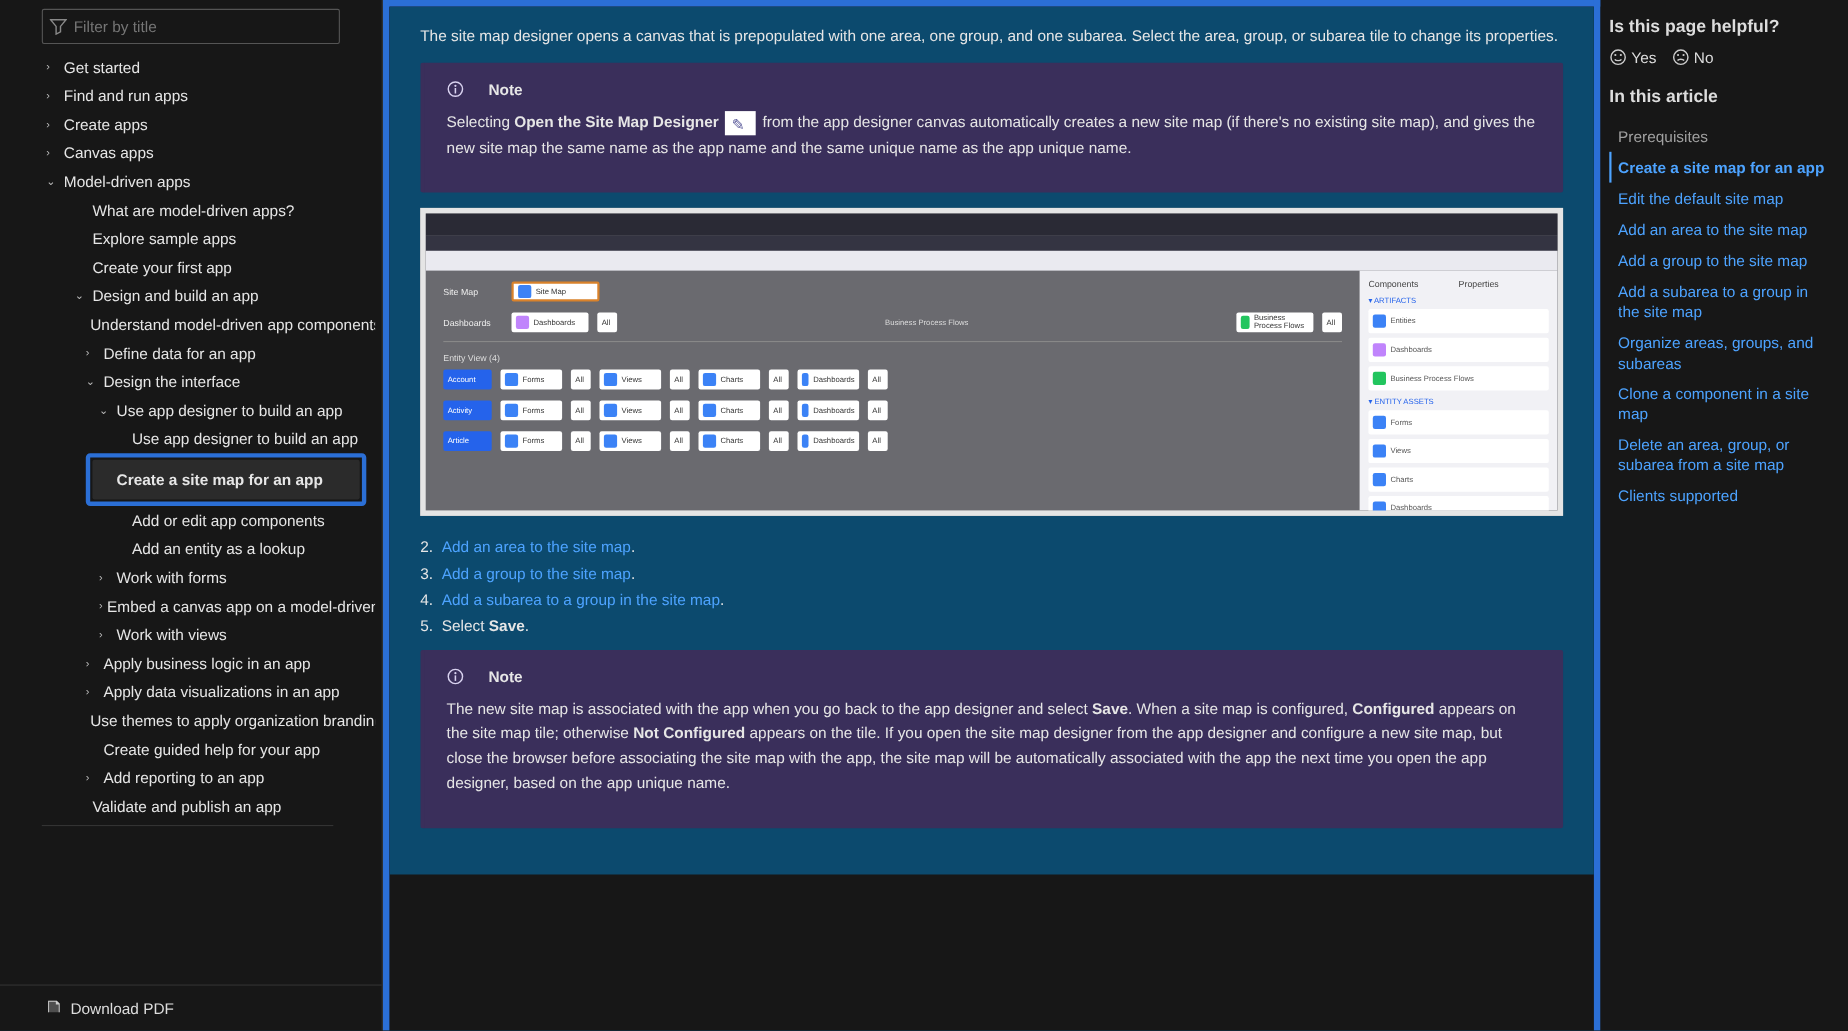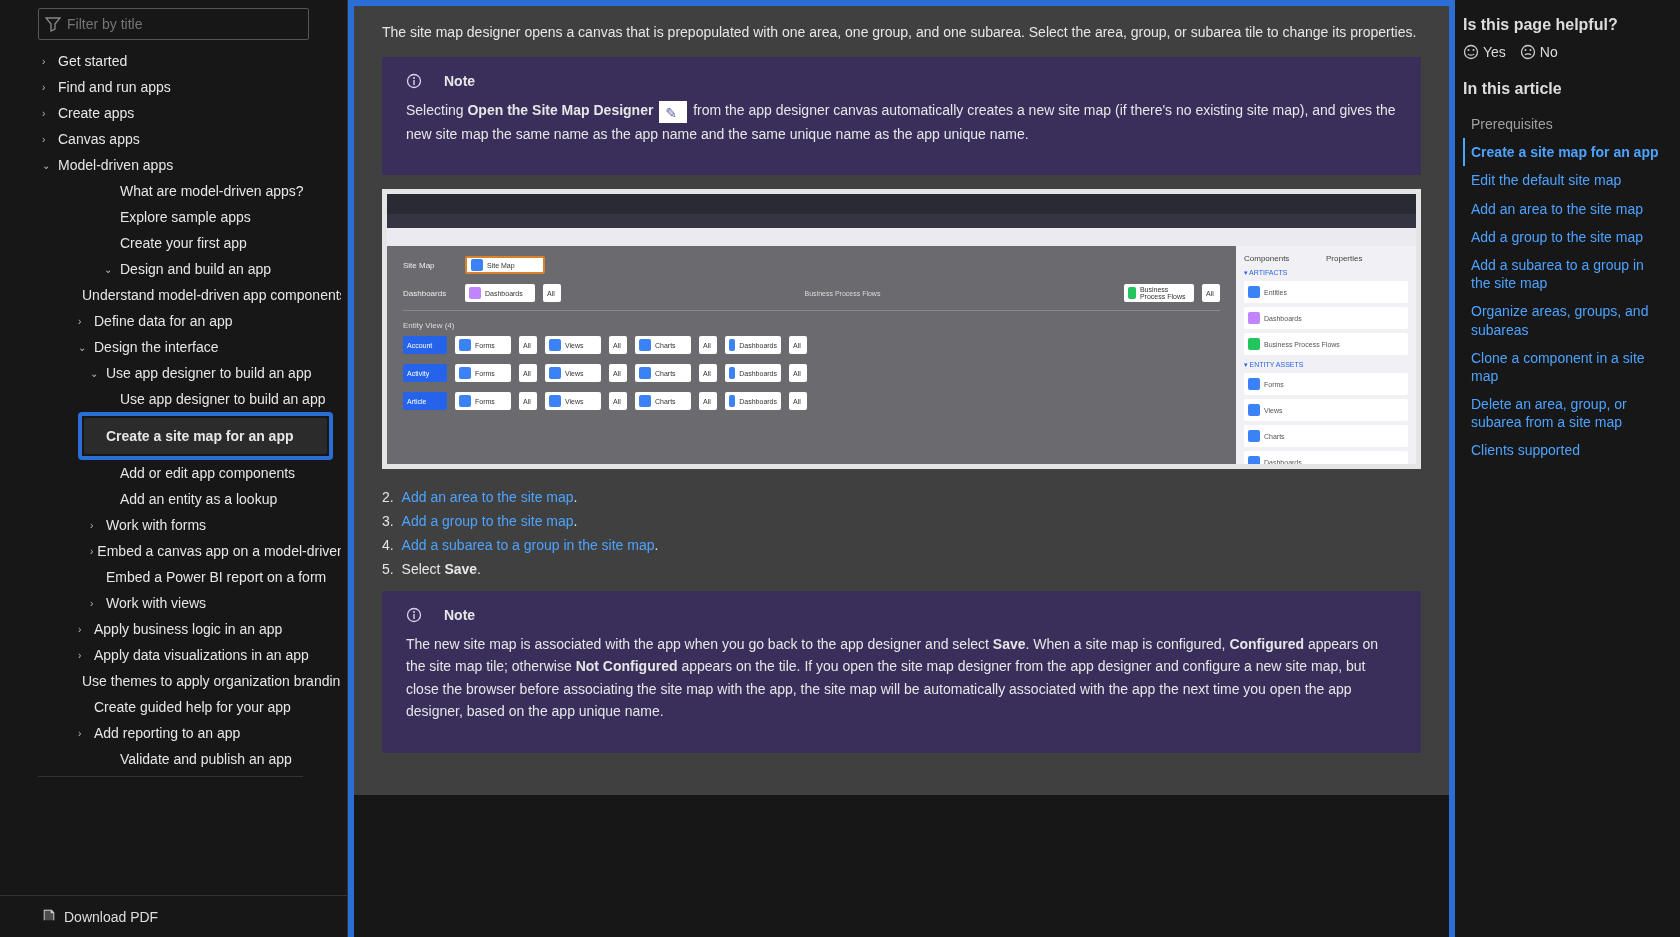--- a/index.html
+++ b/index.html
@@ -48,21 +48,21 @@
     display: flex;
     align-items: center;
     white-space: nowrap;
     overflow: hidden;
     text-overflow: ellipsis;
   }
   .nav-item .chev {
     width: 12px; display: inline-block; margin-right: 4px; font-size: 10px; color: #bbb;
   }
   .nav-item.lvl0 { padding-left: 42px; }
-  .nav-item.lvl1 { padding-left: 104px; align-items: center; }
+  .nav-item.lvl1 { padding-left: 68px; align-items: center; }
   .nav-item.lvl2 { padding-left: 78px; }
   .nav-item.lvl3 { padding-left: 90px; }
   .nav-item.lvl4 { padding-left: 104px; }
   .nav-active-wrap {
     margin-left: 78px;
     margin-right: 8px;
     border: 4px solid #2b6fd6;
     border-radius: 4px;
     padding: 2px;
   }
@@ -94,21 +94,21 @@
     padding: 0;
     overflow: hidden;
   }
   .main-border {
     border: 6px solid #2b6fd6;
     border-bottom: none;
     height: 100%;
     overflow-y: auto;
   }
   .main {
-    background: #404040;
+    background: #0c4a6e;
     padding: 15px 28px 28px 28px;
   }
   .main p { line-height: 1.6; margin-bottom: 14px; }
   .note-box {
     background: #3a2f5b;
     border-left: 4px solid #3a2f5b;
     padding: 16px 20px;
     margin: 14px 0;
     border-radius: 2px;
   }
@@ -253,24 +253,20 @@
       </div>
       <div class="nav-item lvl3">
         <span class="chev">›</span>
         <span>Work with forms</span>
       </div>
       <div class="nav-item lvl3">
         <span class="chev">›</span>
         <span>Embed a canvas app on a model-driven form</span>
       </div>
       <div class="nav-item lvl3">
-        <span class="chev"></span>
-        <span>Embed a Power BI report on a form</span>
-      </div>
-      <div class="nav-item lvl3">
         <span class="chev">›</span>
         <span>Work with views</span>
       </div>
       <div class="nav-item lvl2">
         <span class="chev">›</span>
         <span>Apply business logic in an app</span>
       </div>
       <div class="nav-item lvl2">
         <span class="chev">›</span>
         <span>Apply data visualizations in an app</span>

